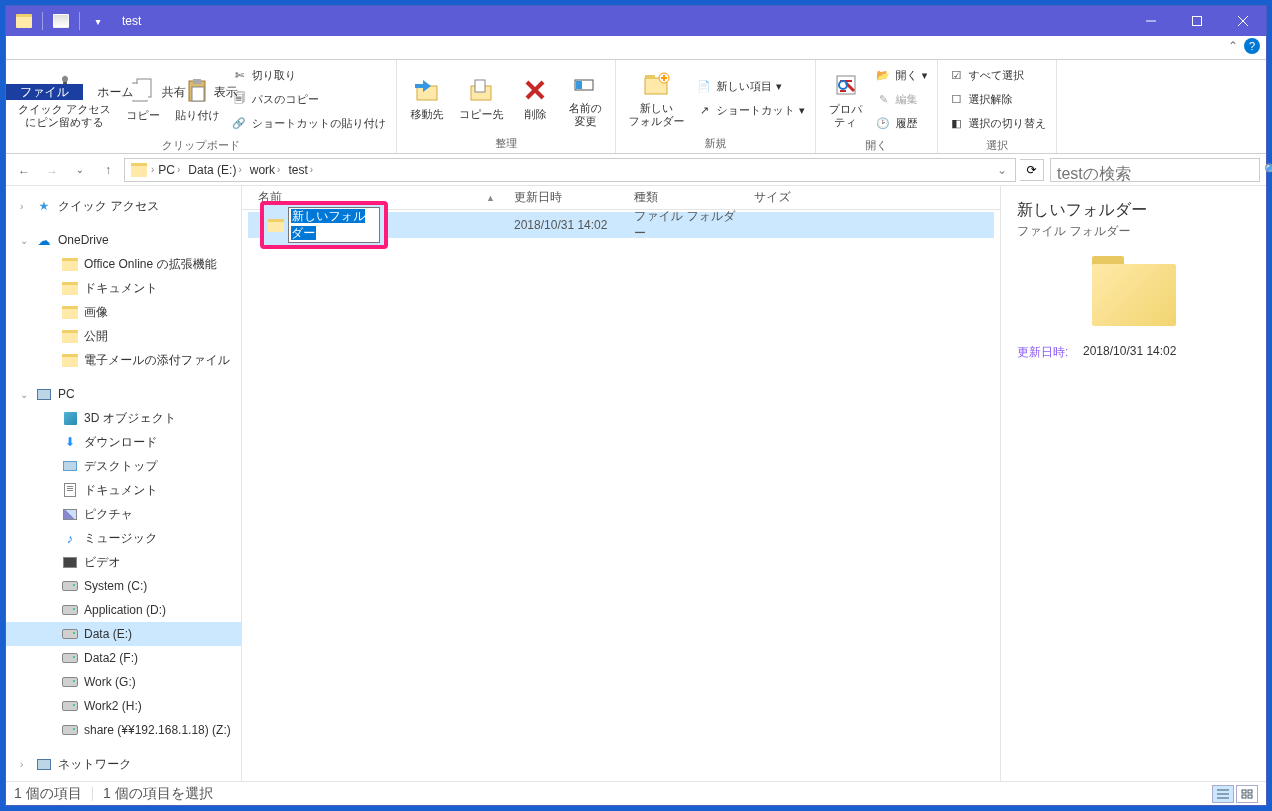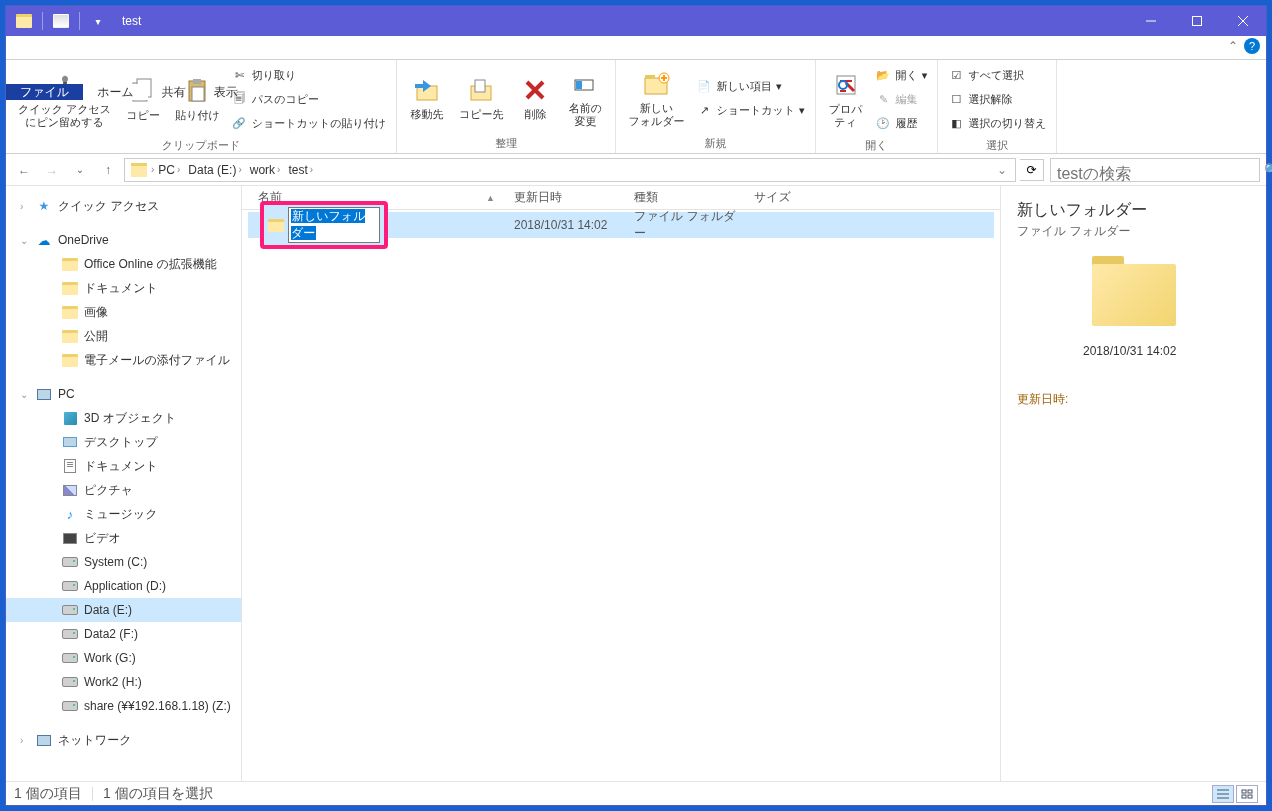--- a/index.html
+++ b/index.html
@@ -70,21 +70,21 @@
 .rename-input { background: #fff; border: 1px solid #777; padding: 0 2px; font-size: 12px; width: 92px; }
 .rename-text { background: #0078d7; color: #fff; padding: 0 1px; }
 
 .details-pane { width: 266px; border-left: 1px solid #e4e4e4; padding: 14px 16px; font-size: 12px; color: #333; }
 .dp-title { font-size: 16px; margin-bottom: 2px; }
 .dp-type { color: #666; margin-bottom: 16px; }
 .dp-folder-big { width: 84px; height: 70px; margin: 14px auto 18px; position: relative; }
 .dp-folder-big::before { content:""; position:absolute; left:0; top:0; width:32px; height:10px; background:#e8c860; border-radius:2px 2px 0 0; }
 .dp-folder-big::after { content:""; position:absolute; left:0; top:8px; right:0; bottom:0; background: linear-gradient(135deg,#ffe9a8,#f2d470); border-radius:2px; }
 .dp-row { display: flex; gap: 10px; margin-top: 8px; }
-.dp-label { color: #a16207; width: 56px; margin-top: 47px; }
+.dp-label { color: #8b5cf6; width: 56px; }
 
 .statusbar { height: 24px; border-top: 1px solid #e4e4e4; background: #fff; display: flex; align-items: center; padding: 0 8px; font-size: 14px; color: #555; gap: 10px; }
 .statusbar .sb-sep { width: 1px; height: 14px; background: #ddd; }
 .sb-right { margin-left: auto; display: flex; gap: 2px; }
 .view-btn { width: 22px; height: 18px; border: 1px solid #aac; display: flex; align-items: center; justify-content: center; cursor: pointer; }
 .view-btn.active { background: #cce8ff; }
 
 
 .folder-sm { width: 16px; height: 13px; background: linear-gradient(#f0d068 0 3px,#ffe9a8 3px 100%); border-radius: 1px; }
 .drive-sm { width: 16px; height: 10px; background: #d0d0d0; border: 1px solid #888; border-radius: 2px; position: relative; }
@@ -414,20 +414,27 @@
           <div class="nav-item l2">
             <span class="chev"></span>
             <span class="nav-icon">
               <div class="threed-sm"></div>
             </span>
             <span>3D オブジェクト</span>
           </div>
           <div class="nav-item l2">
             <span class="chev"></span>
             <span class="nav-icon">
+              <span class="download-arrow"></span>
+            </span>
+            <span>ダウンロード</span>
+          </div>
+          <div class="nav-item l2">
+            <span class="chev"></span>
+            <span class="nav-icon">
               <div class="desktop-sm"></div>
             </span>
             <span>デスクトップ</span>
           </div>
           <div class="nav-item l2">
             <span class="chev"></span>
             <span class="nav-icon">
               <div class="doc-sm"></div>
             </span>
             <span>ドキュメント</span>

